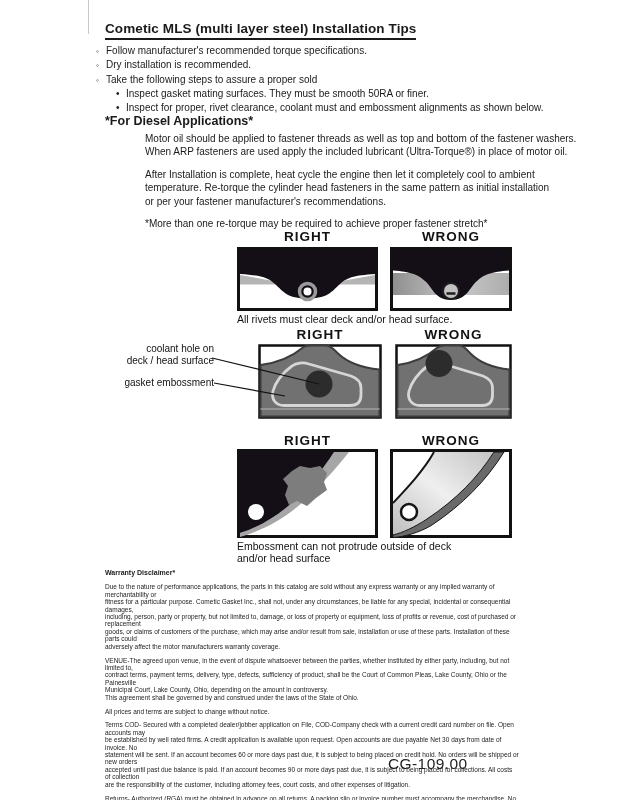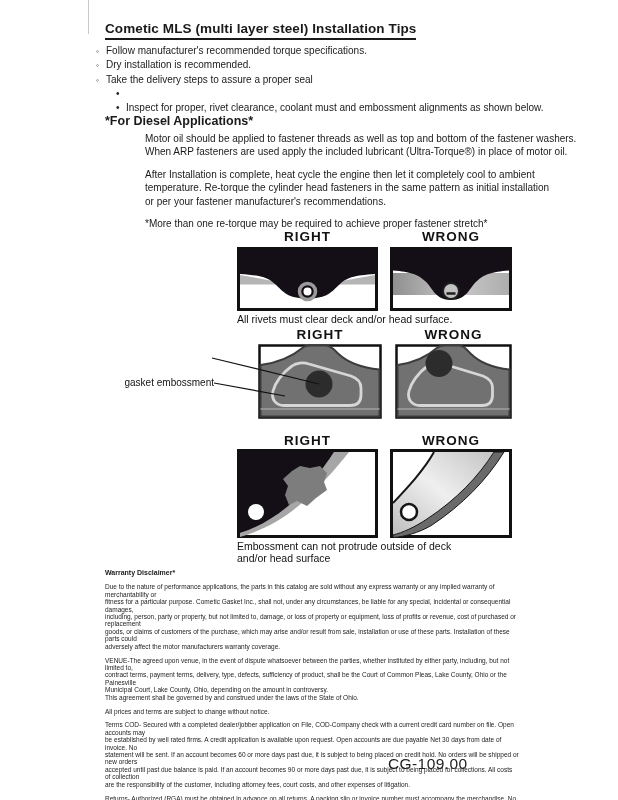--- a/index.html
+++ b/index.html
@@ -52,24 +52,25 @@
     <div class="tip l1">
       <span class="mk">◦</span>
       <span>Follow manufacturer's recommended torque specifications.</span>
     </div>
     <div class="tip l1">
       <span class="mk">◦</span>
       <span>Dry installation is recommended.</span>
     </div>
     <div class="tip l1">
       <span class="mk">◦</span>
-      <span>Take the delivery steps to assure a proper seal</span>
+      <span>Take the following steps to assure a proper sold</span>
     </div>
     <div class="tip l2">
       <span class="mk">•</span>
+      <span>Inspect gasket mating surfaces.  They must be smooth 50RA or finer.</span>
     </div>
     <div class="tip l2">
       <span class="mk">•</span>
       <span>Inspect for proper, rivet clearance, coolant must and embossment alignments as shown below.</span>
     </div>
   </div>
 
   <div class="abs diesel-h">*For Diesel Applications*</div>
 
   <div class="abs diesel-p">
@@ -106,20 +107,22 @@
     <path d="M3,3 H119 V23.5 C101,25 95,27 87,34 C79,41 77,53 61,53 C45,53 43,41 35,34 C27,27 21,25 3,23.5 Z" fill="#140f17"></path>
     <circle cx="61" cy="44" r="8" fill="#c2c2c2" stroke="#1e1e1e" stroke-width="2"></circle>
     <path d="M56.5,46.5 h9" stroke="#1e1e1e" stroke-width="2.5"></path>
   </svg>
 
   <div class="abs caption" style="left:237px;top:313px;">All rivets must clear deck and/or head surface.</div>
 
   <div class="abs dg-header" style="left:258px;top:327px;width:124px;">RIGHT</div>
   <div class="abs dg-header" style="left:395px;top:327px;width:117px;">WRONG</div>
 
+  <div class="abs row2-label" style="left:110px;top:343px;width:104px;">coolant hole on
+deck / head surface</div>
   <div class="abs row2-label" style="left:110px;top:377px;width:104px;">gasket embossment</div>
 
   <svg class="panel-svg" style="left:258px;top:344px;" width="124" height="75" viewBox="0 0 124 75">
     <rect x="1.5" y="1.5" width="121" height="72" fill="#ffffff" stroke="#111111" stroke-width="2.5"></rect>
     <path d="M2.5,21 C22,18.5 36,11 45,3.5 C47.5,1.5 49.5,1.5 53,1.5 L68,1.5 C72,1.5 75,4 80,9.5 C90,19 106,24 121.5,25.5 L121.5,72.5 L2.5,72.5 Z" fill="#717171" stroke="#3c3c3c" stroke-width="2"></path>
     <path d="M2.5,65 H121.5" stroke="#9f9f9f" stroke-width="1.3"></path>
     <path d="M15,47 C17,39 24,29 34,22 C38,19 45,18 51,20 L93,32 C100,34.5 103,38.5 103,44 L103,51 C103,58 99,61.5 92,61.5 L26,61.5 C17.5,61.5 13,55 15,47 Z" fill="none" stroke="#d6d6d6" stroke-width="2.8"></path>
     <circle cx="61" cy="40" r="13.5" fill="#2c2c2c"></circle>
   </svg>
 

